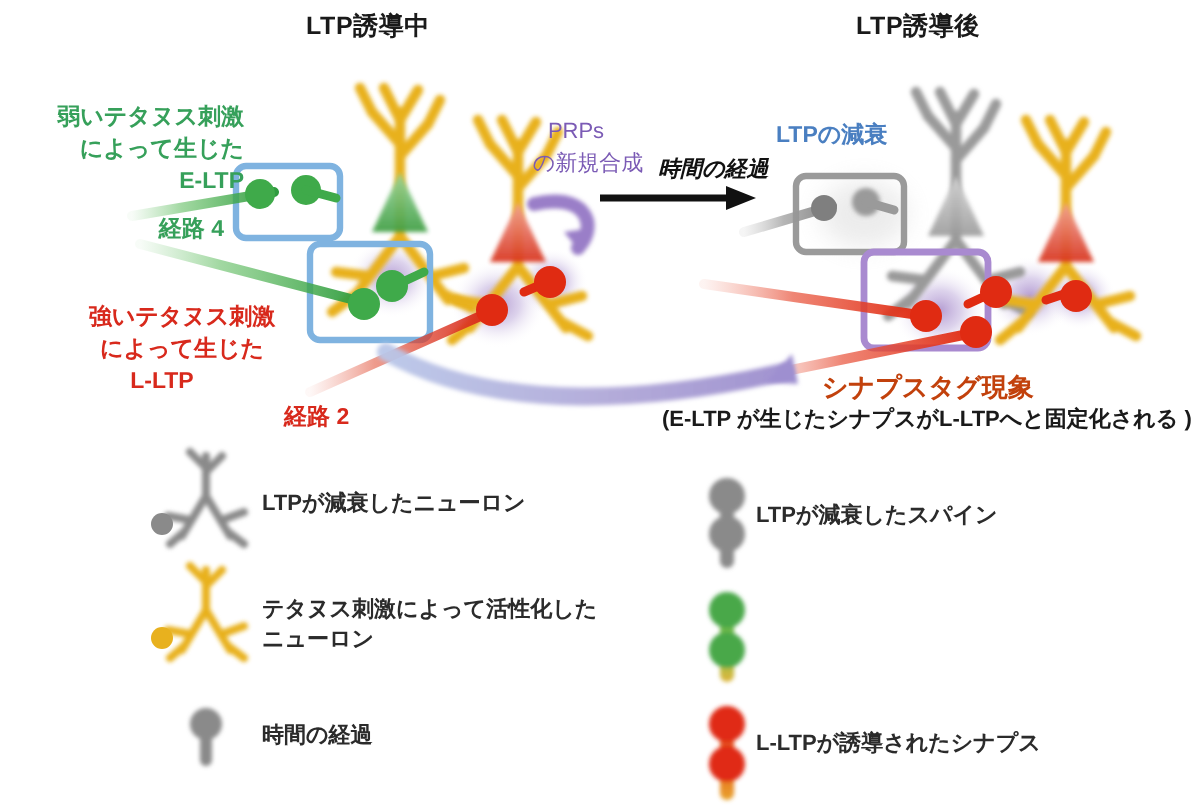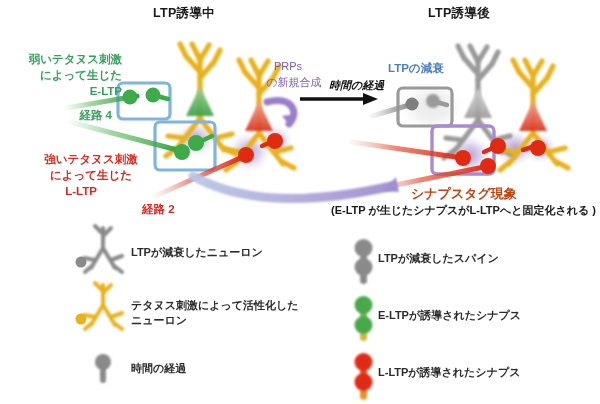--- a/index.html
+++ b/index.html
@@ -321,16 +321,15 @@
 
   <div class="abs txt lbl-tag" style="left:411px;top:186px;">シナプスタグ現象</div>
   <div class="abs txt lbl-paren" style="left:307px;top:204px;padding-left:24px;">(E-LTP が生じたシナプスがL-LTPへと固定化される )</div>
 
   <div class="abs txt legend-text" style="left:131px;top:298px;">テタヌス刺激によって活性化した
 ニューロン</div>
   <div class="abs txt legend-text" style="left:131px;top:245px;">LTPが減衰したニューロン</div>
   <div class="abs txt legend-text" style="left:131px;top:361px;">時間の経過</div>
 
   <div class="abs txt legend-text" style="left:378px;top:251px;">LTPが減衰したスパイン</div>
-  <div class="abs txt legend-text" style="left:378px;top:308px;">E-LTPが誘導されたシナプス</div>
   <div class="abs txt legend-text" style="left:378px;top:365px;">L-LTPが誘導されたシナプス</div>
 
 </div>
 
 </body></html>

